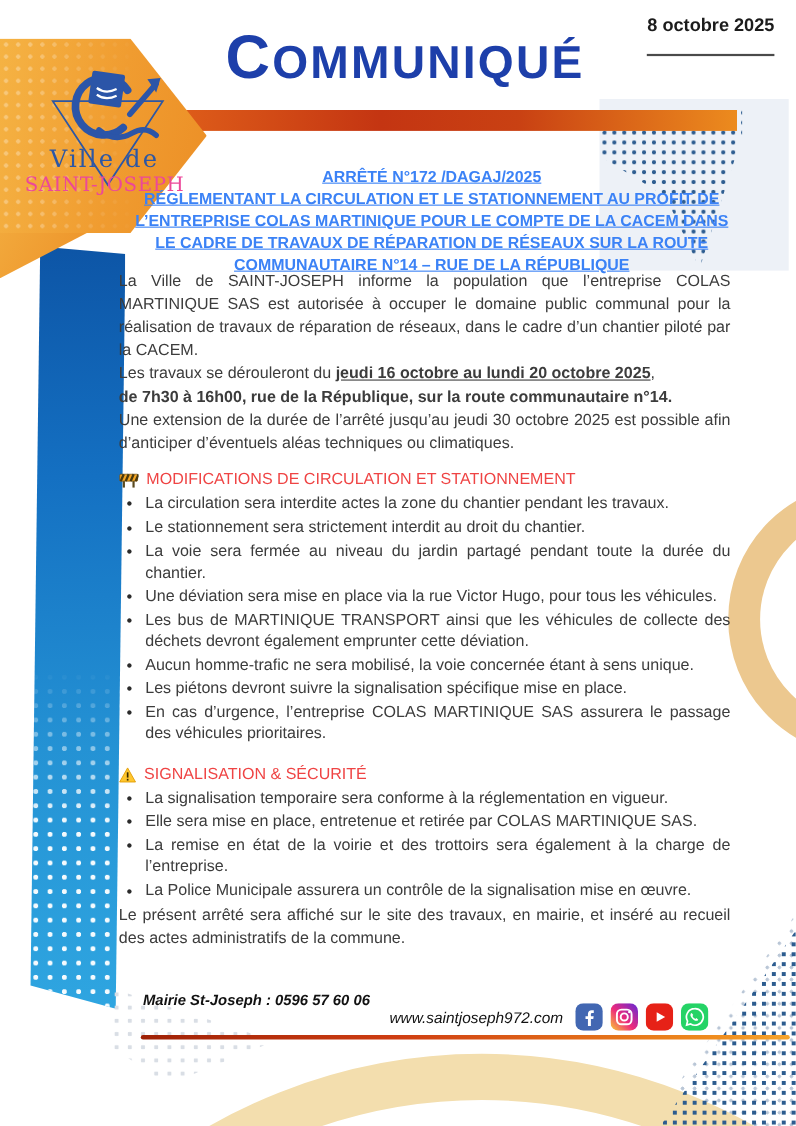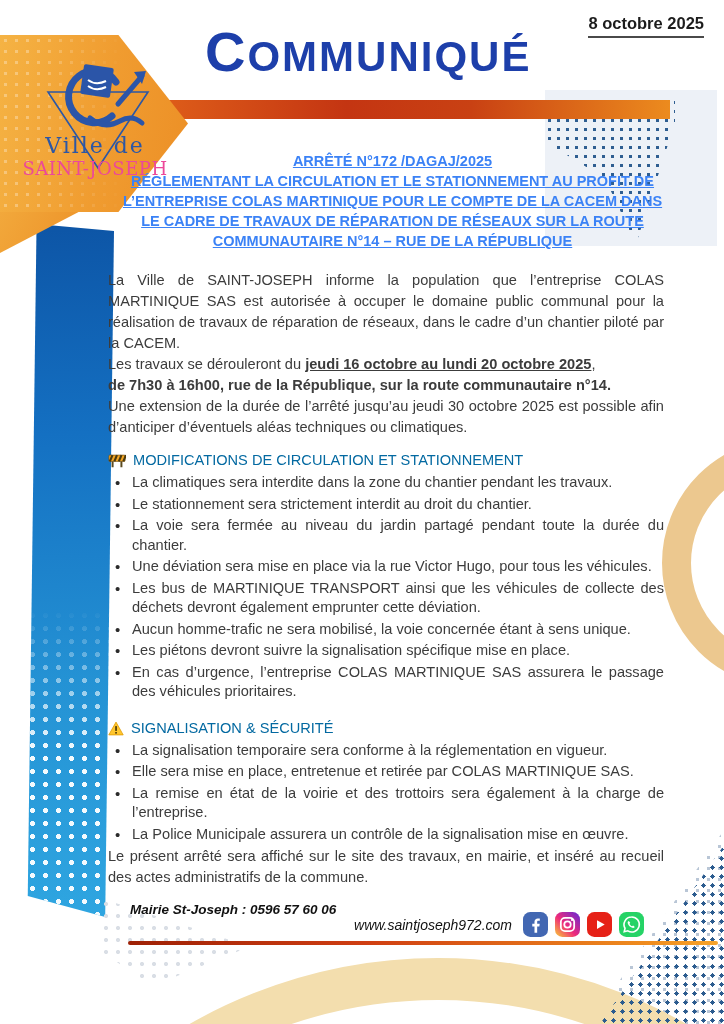--- a/index.html
+++ b/index.html
@@ -68,21 +68,21 @@
     border:29px solid #ecc88f;border-radius:50%;box-sizing:content-box;
   }
   .beige-arc-bottom{
     position:absolute;left:-62px;top:958px;width:1000px;height:1000px;z-index:0;
     border:42px solid #f3deae;border-radius:50%;box-sizing:border-box;
   }
   
   .date{
     position:absolute;top:14px;right:20px;z-index:4;
     font-size:16.5px;font-weight:700;color:#1c1c1c;
-    border-bottom:2px solid #4a4a4a;padding-bottom:3px;
+    border-bottom:2px solid #4a4a4a;padding-bottom:16px;
   }
   .masthead{
     position:absolute;left:205px;top:24px;width:375px;z-index:4;
     color:#1d3faa;font-weight:700;letter-spacing:2px;white-space:nowrap;
   }
   .masthead .cap{font-size:56px;line-height:1;}
   .masthead .rest{font-size:42px;line-height:1;}
   
   .logo-emblem{position:absolute;left:30px;top:40px;z-index:4;}
   .logo-line1{
@@ -94,29 +94,29 @@
     position:absolute;left:4px;top:158px;width:182px;z-index:5;text-align:center;
     font-family:"DejaVu Serif","Liberation Serif",serif;
     font-size:18px;color:#ec4899;letter-spacing:.5px;
   }
   
   .heading{
     position:absolute;left:120px;top:151px;width:545px;z-index:4;
     text-align:center;font-size:14.5px;font-weight:700;line-height:20px;color:#3b82f6;text-decoration:underline;
   }
   
-  .content{position:absolute;left:108px;top:270px;width:556px;z-index:4;font-size:14.6px;line-height:21px;}
+  .content{position:absolute;left:108px;top:246px;width:556px;z-index:4;font-size:14.6px;line-height:21px;}
   .content p{margin:0;text-align:justify;}
   .p1{margin-bottom:13px;}
   .p2{margin-bottom:13px;line-height:21px;}
   .bold{font-weight:700;}
   .bold-underline{font-weight:700;text-decoration:underline;}
   .section-title{
     display:flex;align-items:center;gap:7px;margin:12px 0 2px 0;
-    font-size:14.6px;color:#0369a1;
+    font-size:14.6px;color:#ef4444;
   }
   .content ul{list-style:none;margin:0;padding:0;}
   .content li{
     position:relative;padding-left:24px;margin-bottom:2px;
     text-align:justify;line-height:19.5px;
   }
   .content li::before{content:"\2022";position:absolute;left:7px;top:0;font-size:15px;color:#2b2b2b;}
   .closing1{margin-top:42px;margin-bottom:14px;}
   
   .footer-phone{
@@ -192,21 +192,21 @@
         <line x1="5" y1="2" x2="2" y2="9" stroke="#4a3a10" stroke-width="2.4"></line>
         <line x1="10" y1="2" x2="7" y2="9" stroke="#4a3a10" stroke-width="2.4"></line>
         <line x1="15" y1="2" x2="12" y2="9" stroke="#4a3a10" stroke-width="2.4"></line>
         <line x1="20" y1="2" x2="17" y2="9" stroke="#4a3a10" stroke-width="2.4"></line>
         <rect x="4" y="9" width="2.2" height="6.5" fill="#5a4a20"></rect>
         <rect x="13.8" y="9" width="2.2" height="6.5" fill="#5a4a20"></rect>
       </svg>
       <span>MODIFICATIONS DE CIRCULATION ET STATIONNEMENT</span>
     </div>
     <ul>
-      <li>La climatiques sera interdite dans la zone du chantier pendant les travaux.</li>
+      <li>La circulation sera interdite actes la zone du chantier pendant les travaux.</li>
       <li>Le stationnement sera strictement interdit au droit du chantier.</li>
       <li>La voie sera fermée au niveau du jardin partagé pendant toute la durée du chantier.</li>
       <li>Une déviation sera mise en place via la rue Victor Hugo, pour tous les véhicules.</li>
       <li>Les bus de MARTINIQUE TRANSPORT ainsi que les véhicules de collecte des déchets devront également emprunter cette déviation.</li>
       <li>Aucun homme-trafic ne sera mobilisé, la voie concernée étant à sens unique.</li>
       <li>Les piétons devront suivre la signalisation spécifique mise en place.</li>
       <li>En cas d’urgence, l’entreprise COLAS MARTINIQUE SAS assurera le passage des véhicules prioritaires.</li>
     </ul>
 
     <div class="section-title" style="margin-top:16px;">

